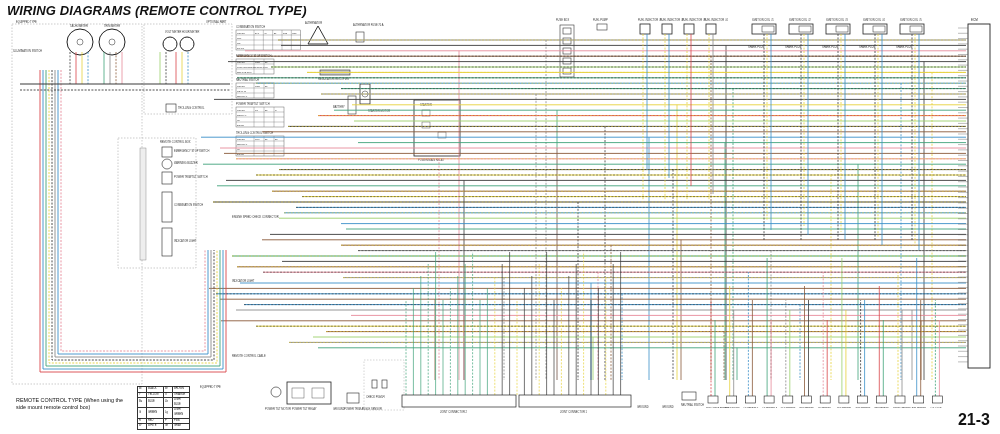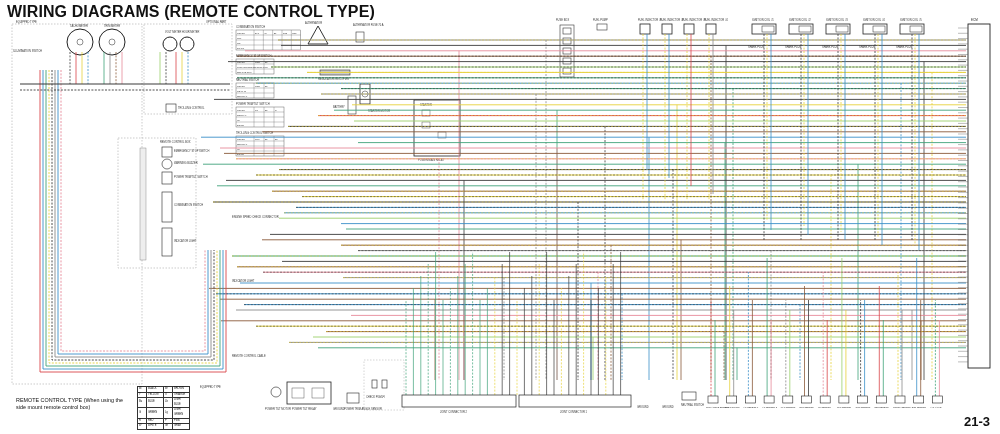--- a/index.html
+++ b/index.html
@@ -1,18 +1,18 @@
 <!DOCTYPE html>
 <html><head>
 <meta charset="utf-8">
 <style>
   html,body{margin:0;padding:0;background:#fff;}
   body{width:1000px;height:434px;position:relative;overflow:hidden;font-family:"Liberation Sans",sans-serif;color:#111;}
-  #page-title{position:absolute;left:7px;top:3px;font-size:16px;font-weight:bold;letter-spacing:0.1px;}
-  #page-number{position:absolute;right:10px;bottom:5px;font-size:13px;font-weight:bold;margin-left:28px;}
+  #page-title{position:absolute;left:7px;top:3px;font-size:13px;font-weight:bold;letter-spacing:0.1px;font-style:italic;}
+  #page-number{position:absolute;right:10px;bottom:5px;font-size:16px;font-weight:bold;margin-left:28px;}
   #remote-note{position:absolute;left:16px;top:397px;font-size:5.4px;line-height:6.5px;width:110px;}
   #diagram{position:absolute;left:0;top:0;}
   .lbl{font-family:"Liberation Sans",sans-serif;font-size:2.6px;fill:#333;}
   .lbl-b{font-family:"Liberation Sans",sans-serif;font-size:3px;fill:#222;}
   .legend{position:absolute;left:137px;top:386px;border-collapse:collapse;font-size:2.6px;}
   .legend td{border:0.5px solid #333;padding:0 1px;height:4.6px;line-height:4.6px;}
   .legend td.code{width:6px;}
   .legend td.name{width:14px;}
 </style>
 </head>

